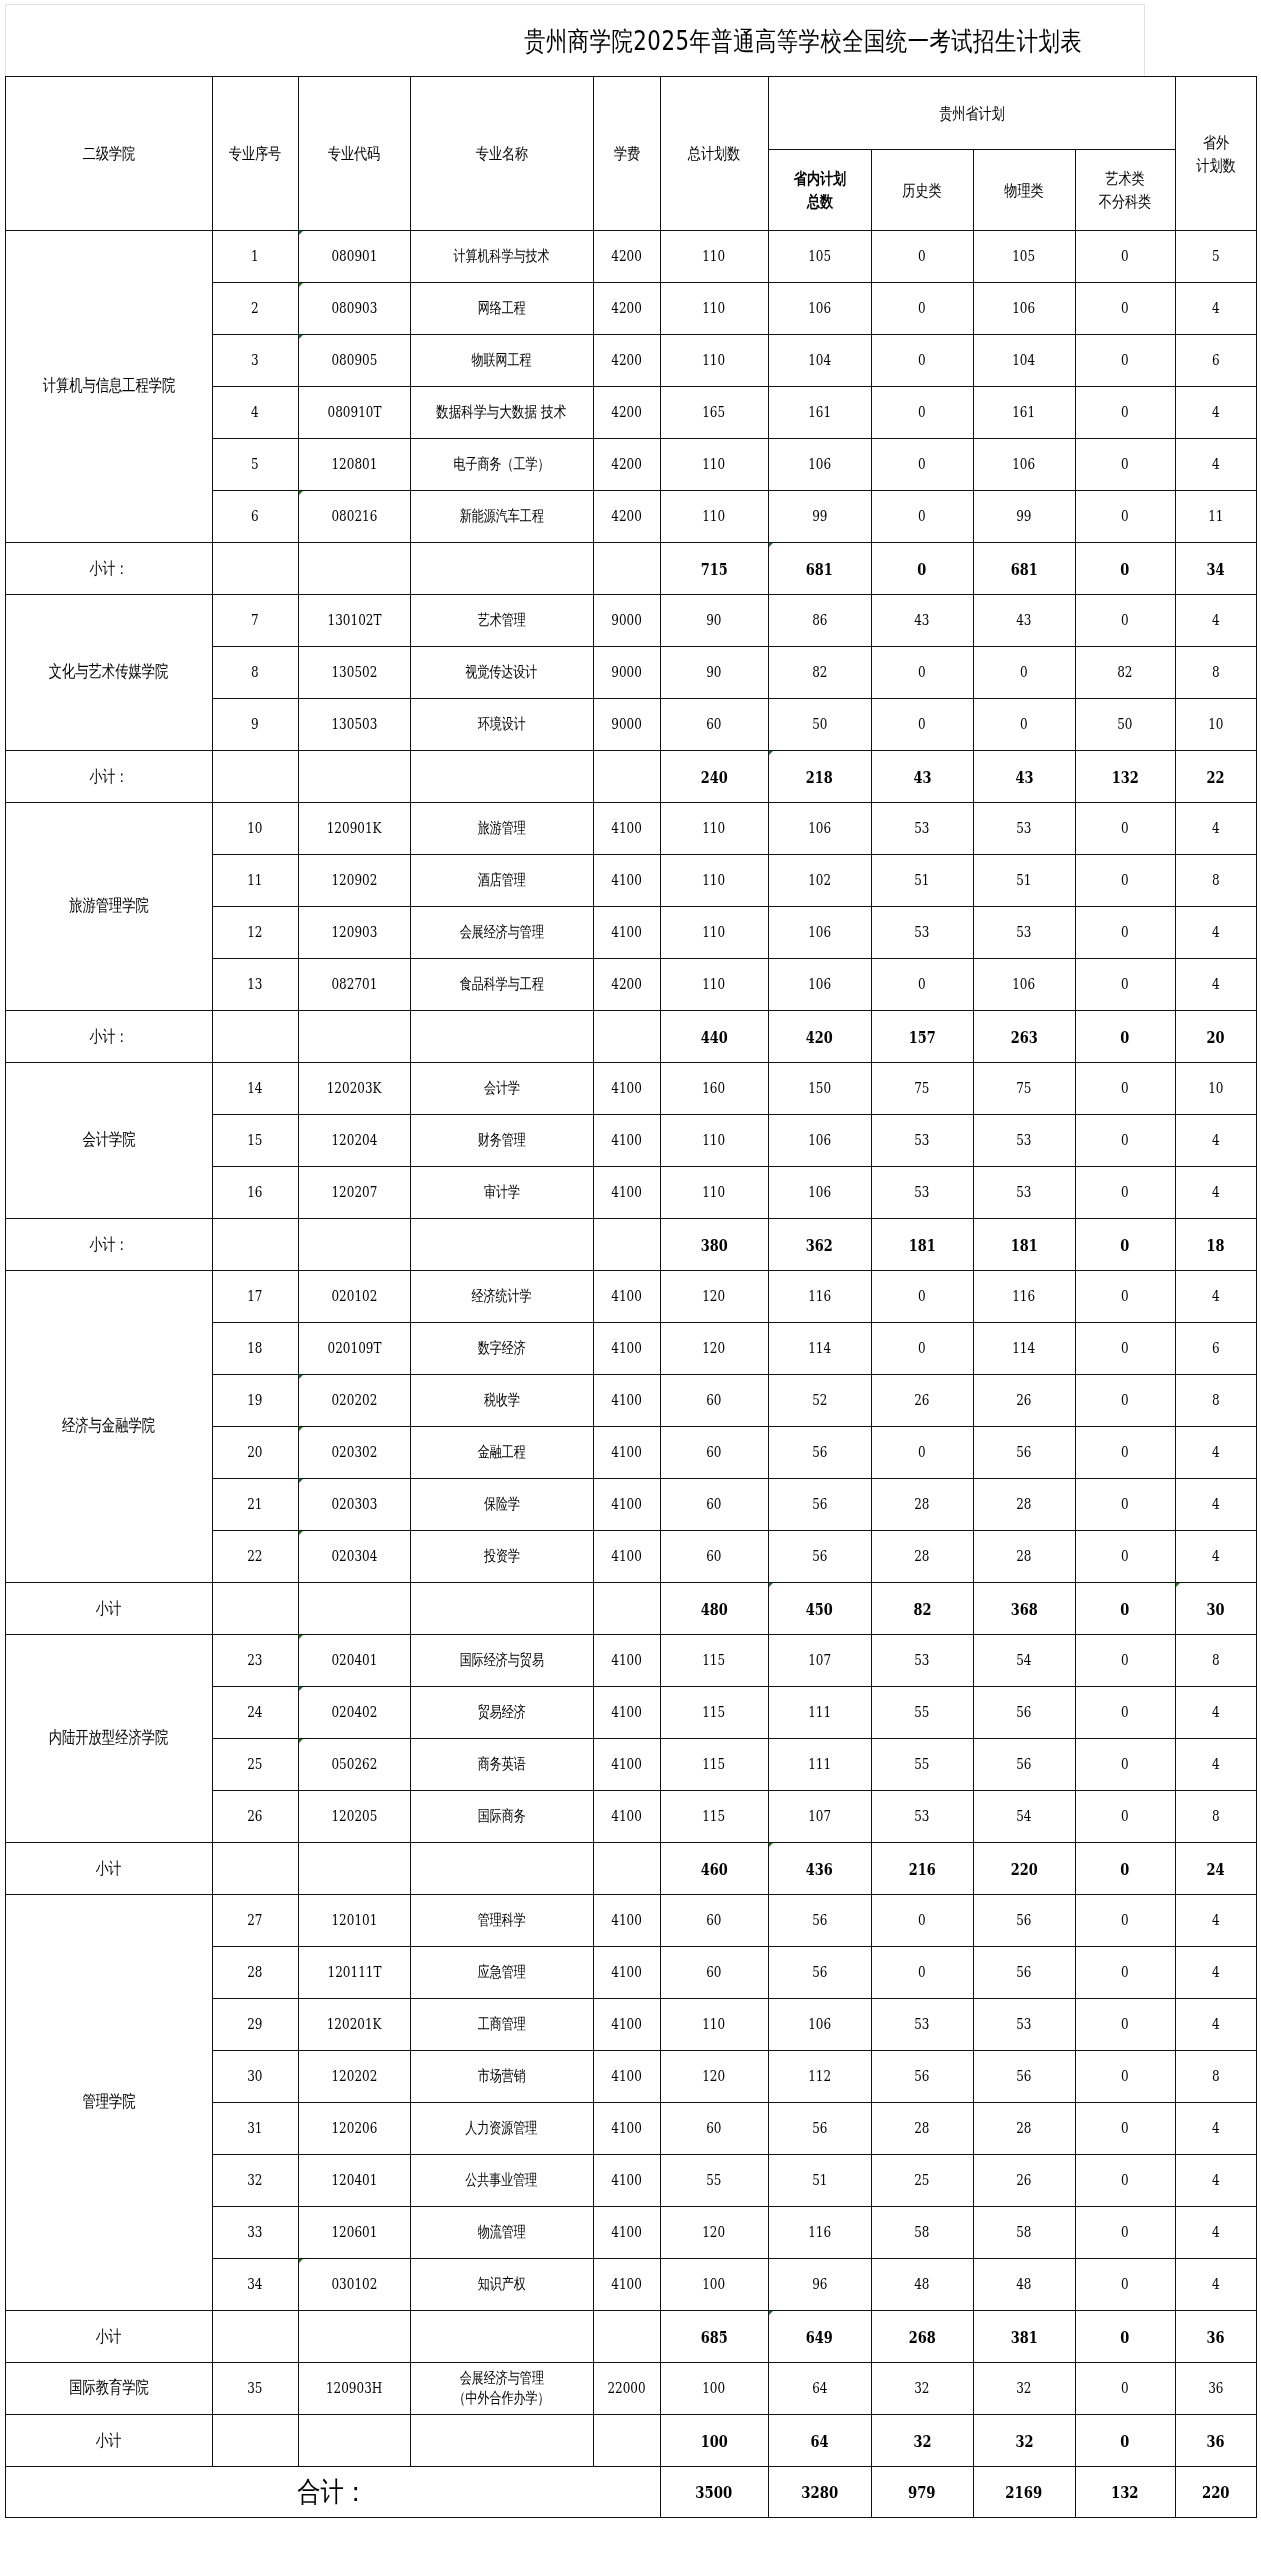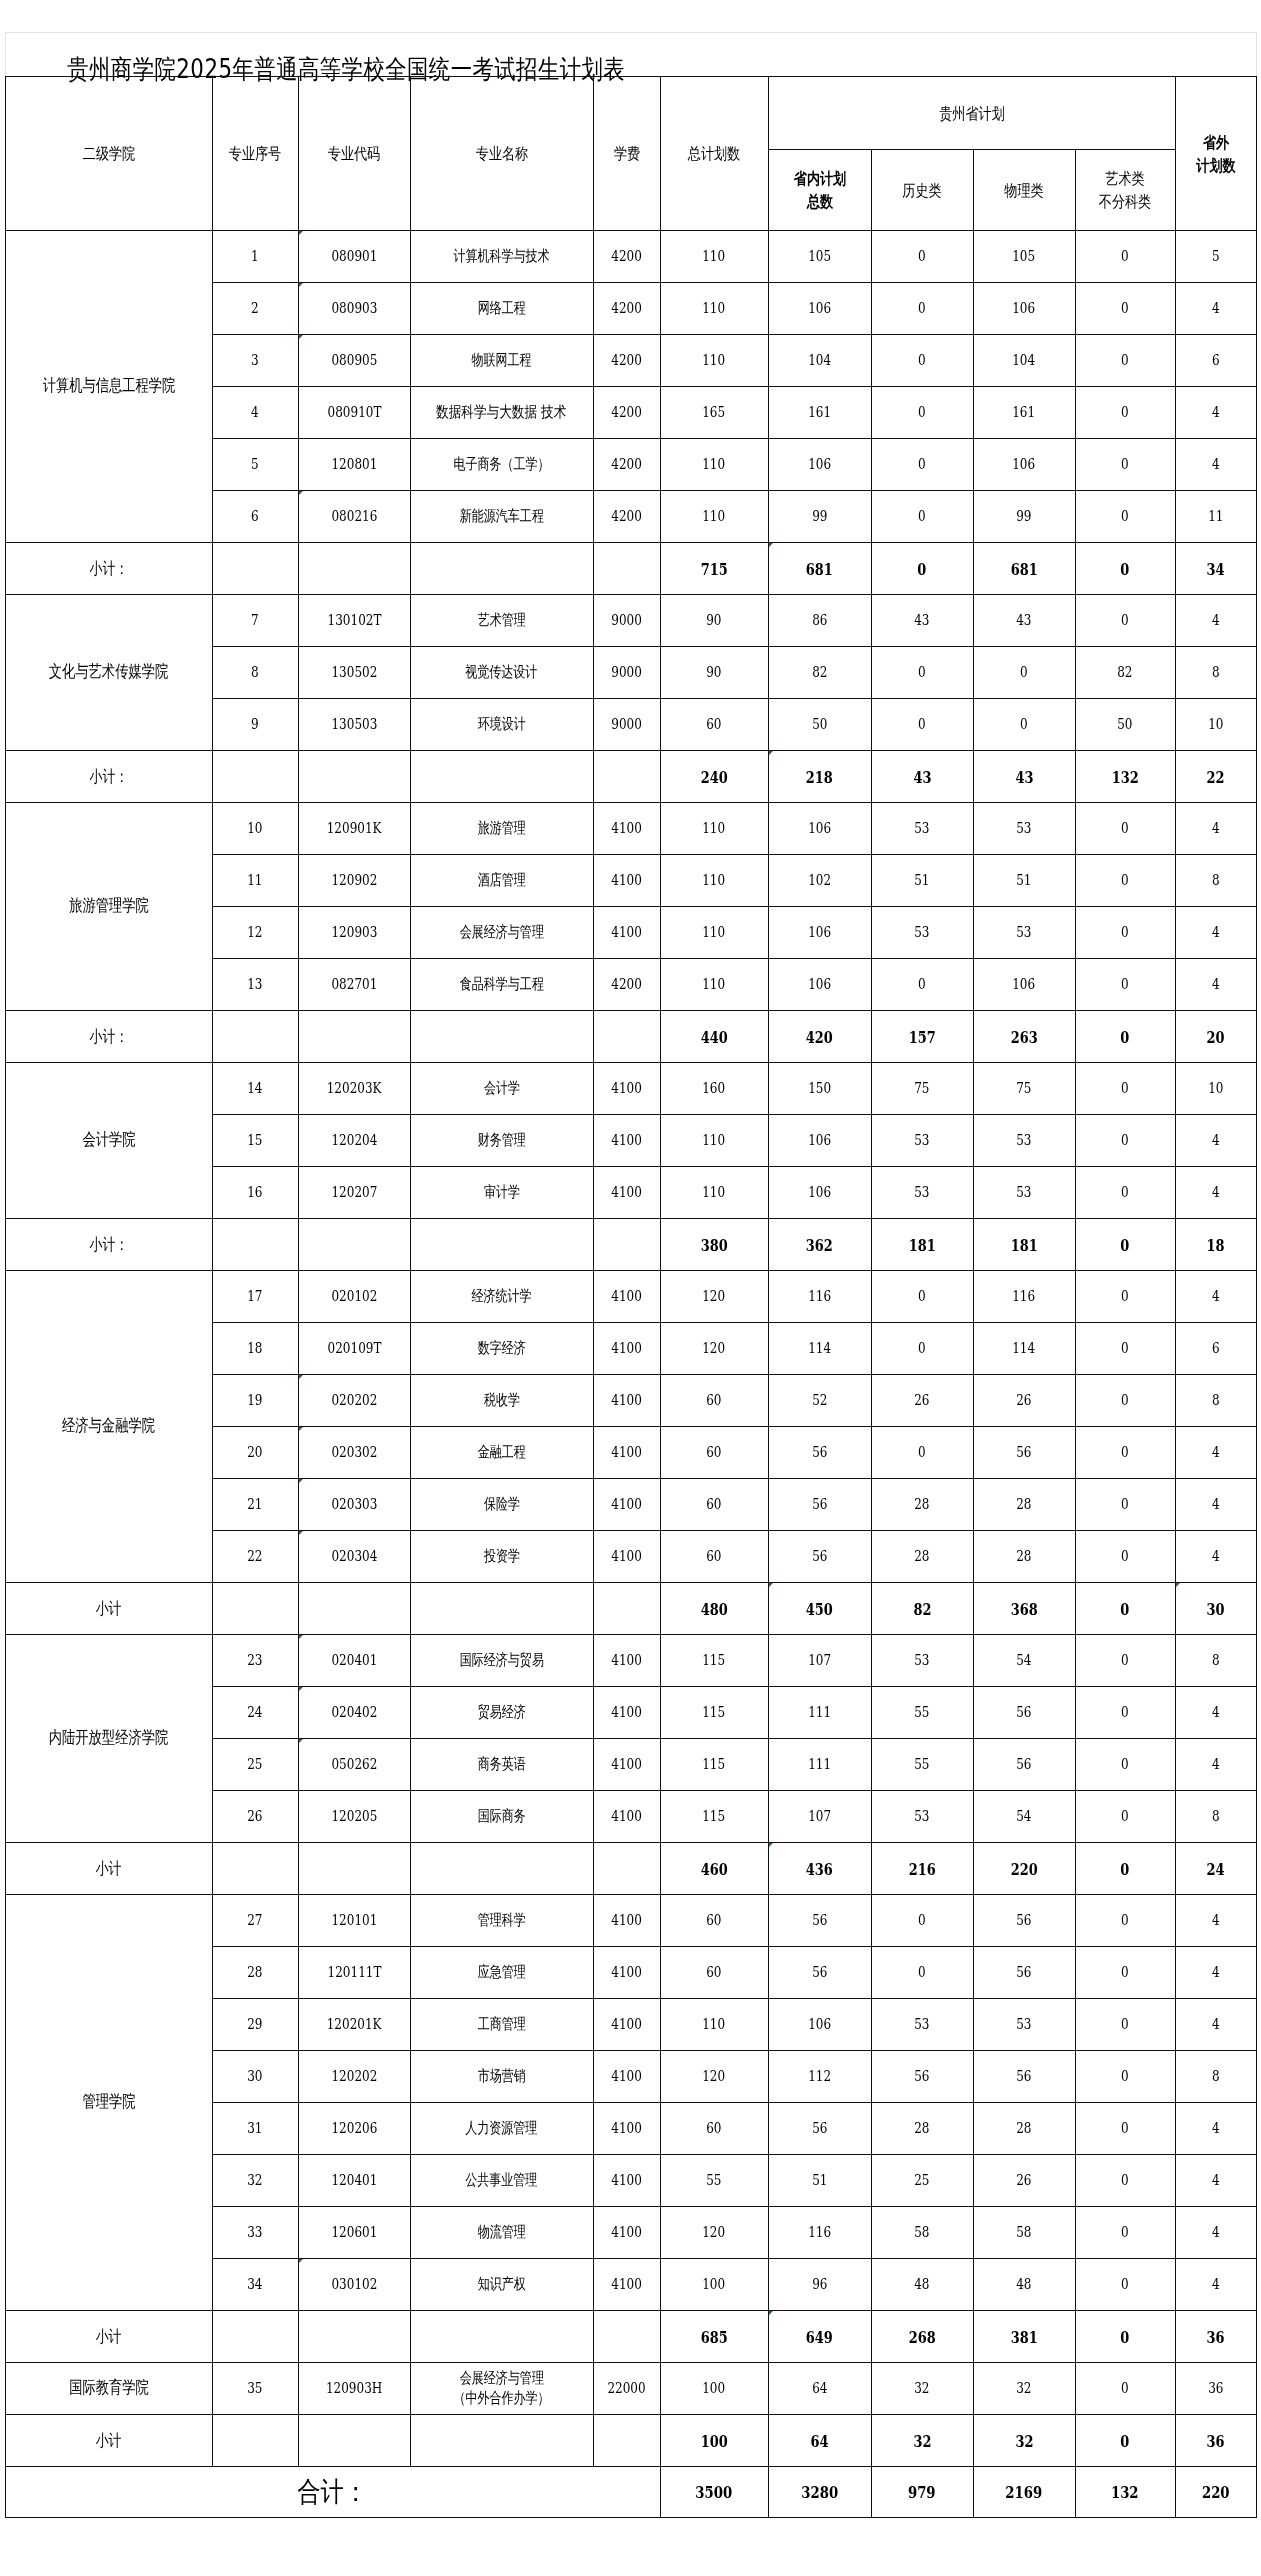--- a/index.html
+++ b/index.html
@@ -1,21 +1,21 @@
 <!DOCTYPE html>
 <html style="font-size:9.2px"><head>
 <meta charset="utf-8">
 <style>
   html, body { margin: 0; padding: 0; background: #ffffff; }
   body { width: 1261px; height: 2576px; position: relative; overflow: hidden;
          font-family: "DejaVu Serif", "Liberation Serif", serif; color: #000; }
   .title-box {
-    position: absolute; left: 4.6px; top: 4px; width: 1252px; height: 73px;
+    position: absolute; left: 4.6px; top: 4px; width: 1140px; height: 73px;
     border: 1.1px solid #e2e2e2; border-bottom: none; box-sizing: border-box;
-    display: flex; align-items: center; justify-content: flex-start; margin-top: 28px;
+    display: flex; align-items: center; justify-content: flex-end;
   }
   .title-box span {
     font-family: "DejaVu Sans", "Liberation Sans", sans-serif;
     font-size: 26px; letter-spacing: 0.6px; transform: scaleX(0.82); display: inline-block;
     font-weight: 500;
   }
   table.plan {
     position: absolute; left: 4.6px; top: 76px; width: 1252px;
     border-collapse: collapse; table-layout: fixed;
   }
@@ -68,21 +68,21 @@
   </colgroup>
   <thead>
     <tr class="hdr1">
       <th rowspan="2"><span class="sq">二级学院</span></th>
       <th rowspan="2"><span class="sq">专业序号</span></th>
       <th rowspan="2"><span class="sq">专业代码</span></th>
       <th rowspan="2"><span class="sq">专业名称</span></th>
       <th rowspan="2"><span class="sq">学费</span></th>
       <th rowspan="2"><span class="sq">总计划数</span></th>
       <th colspan="4" style="font-weight:normal"><span class="sq">贵州省计划</span></th>
-      <th rowspan="2" style="font-weight:bold">
+      <th rowspan="2" style="font-weight:normal">
         <span class="sq">省外</span><br>
         <span class="sq">计划数</span>
       </th>
     </tr>
     <tr class="hdr2">
       <th style="font-weight:bold">
         <span class="sq">省内计划</span><br>
         <span class="sq">总数</span>
       </th>
       <th style="font-weight:normal"><span class="sq">历史类</span></th>

